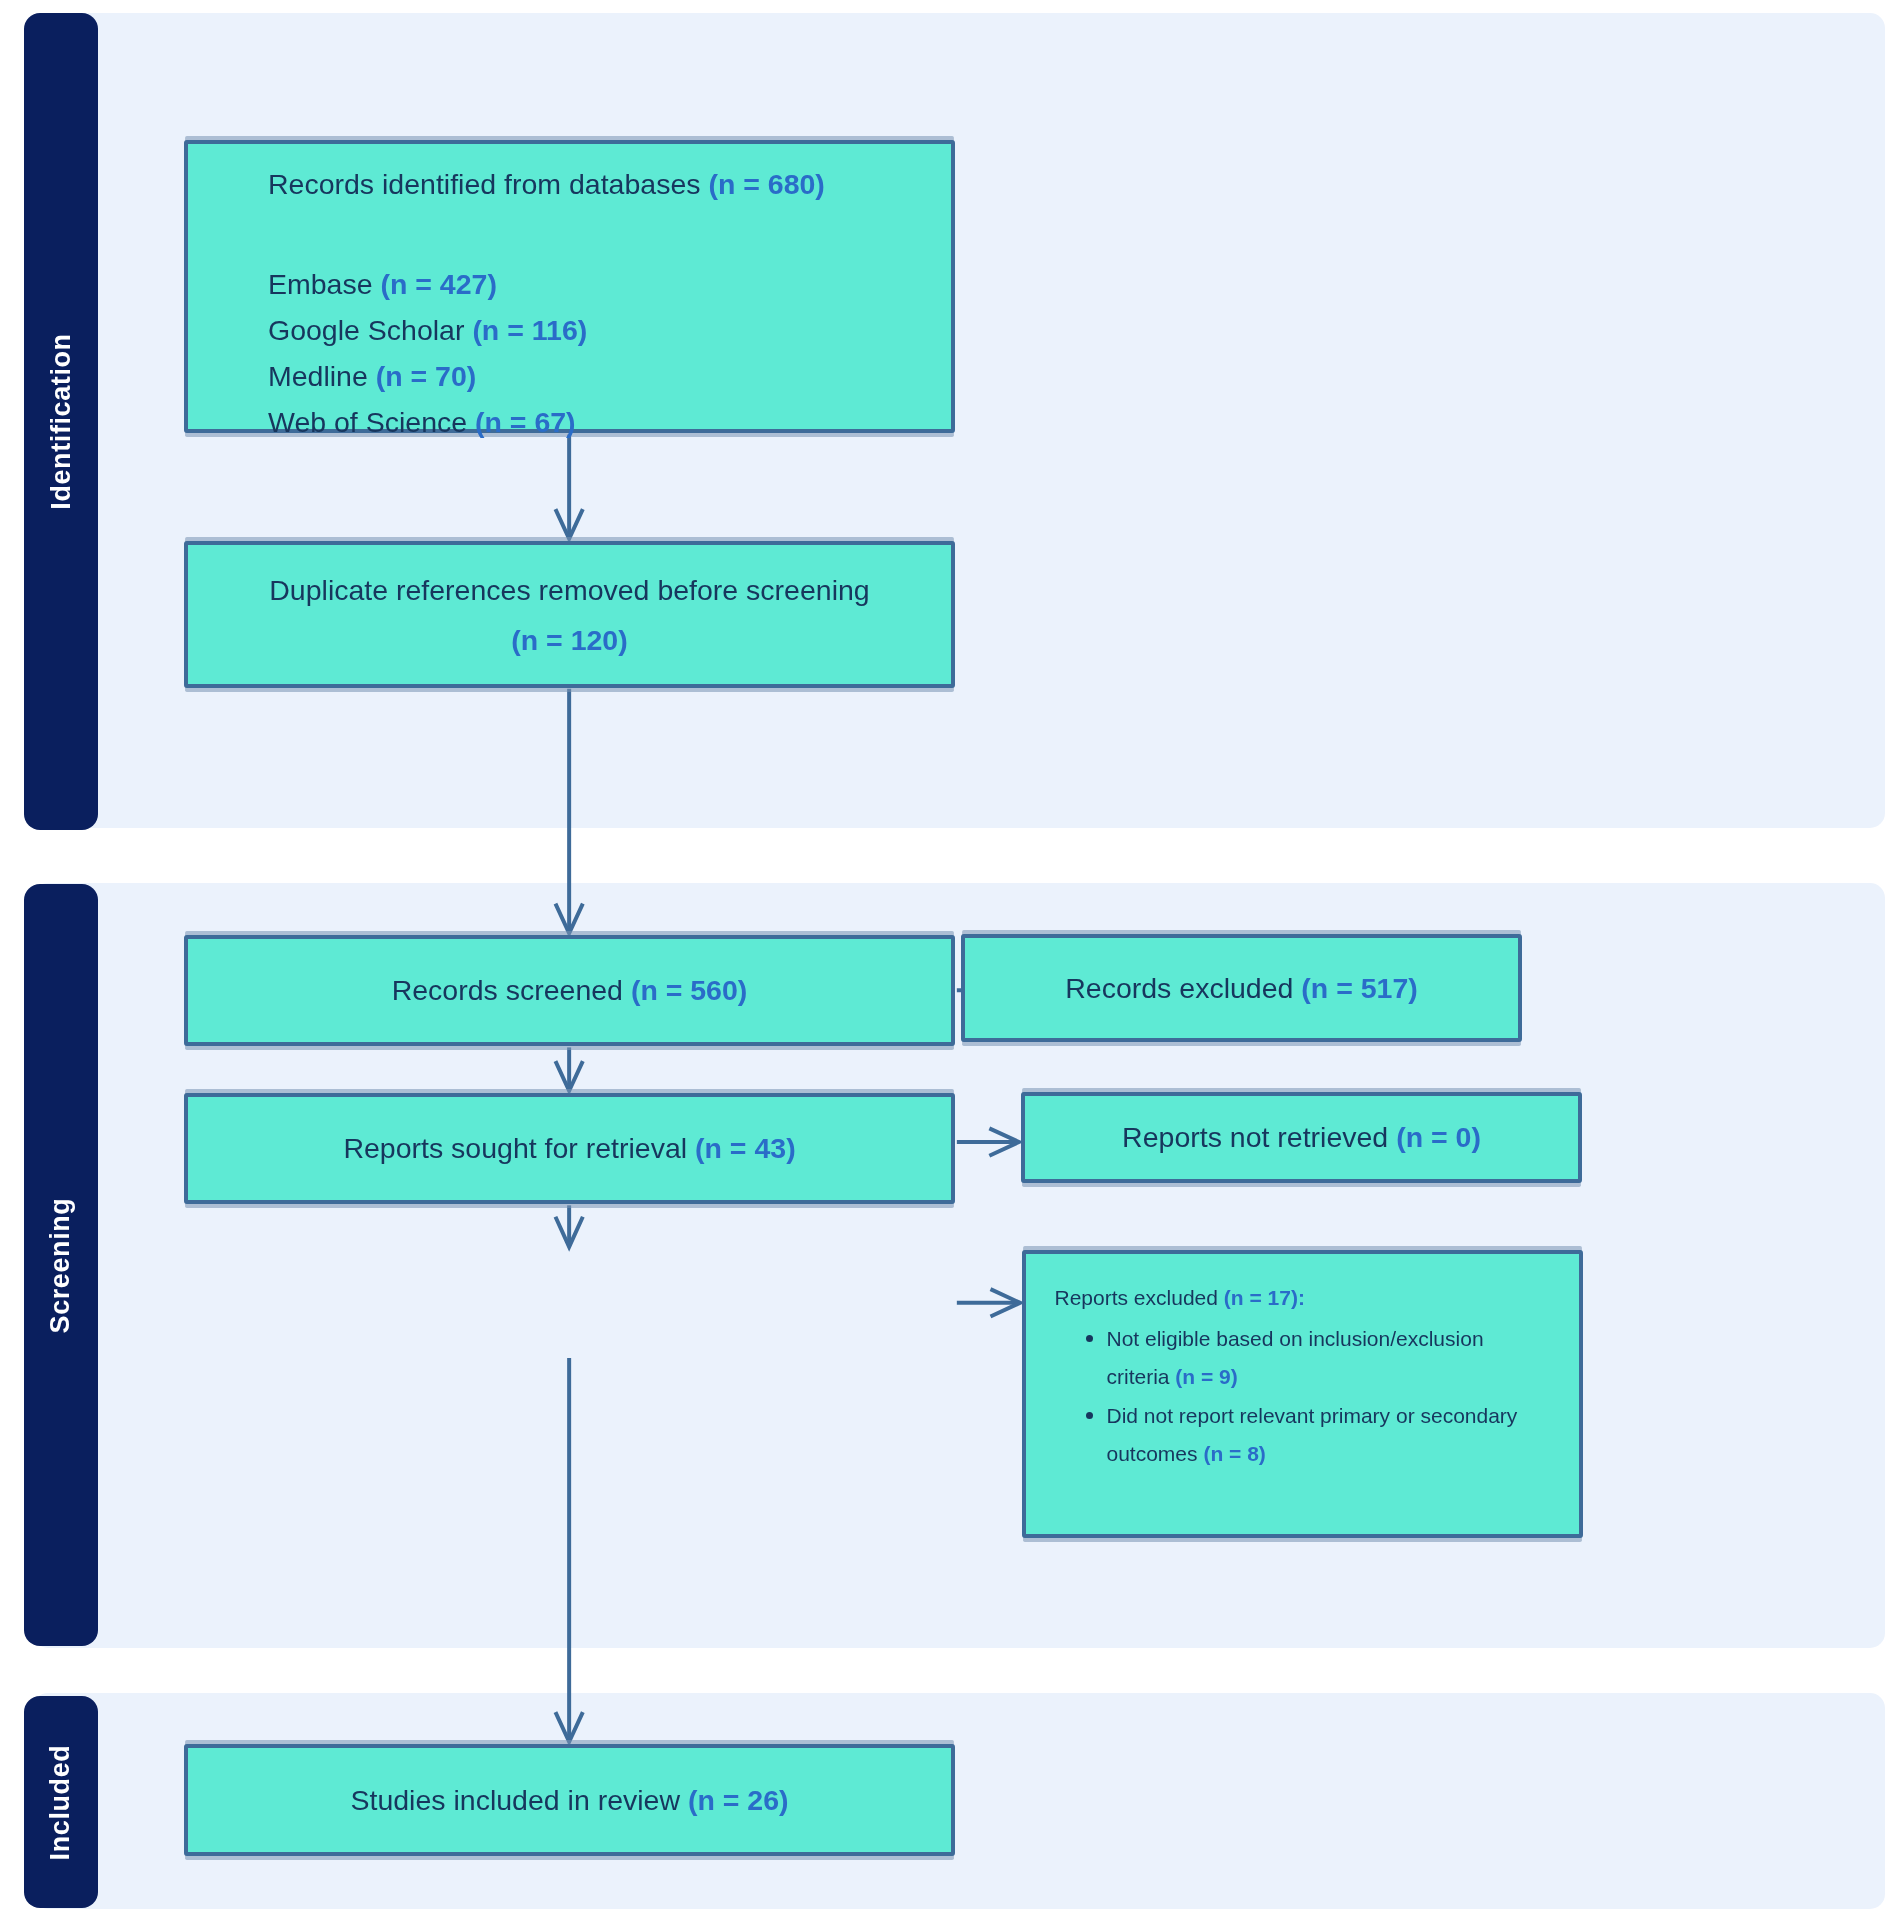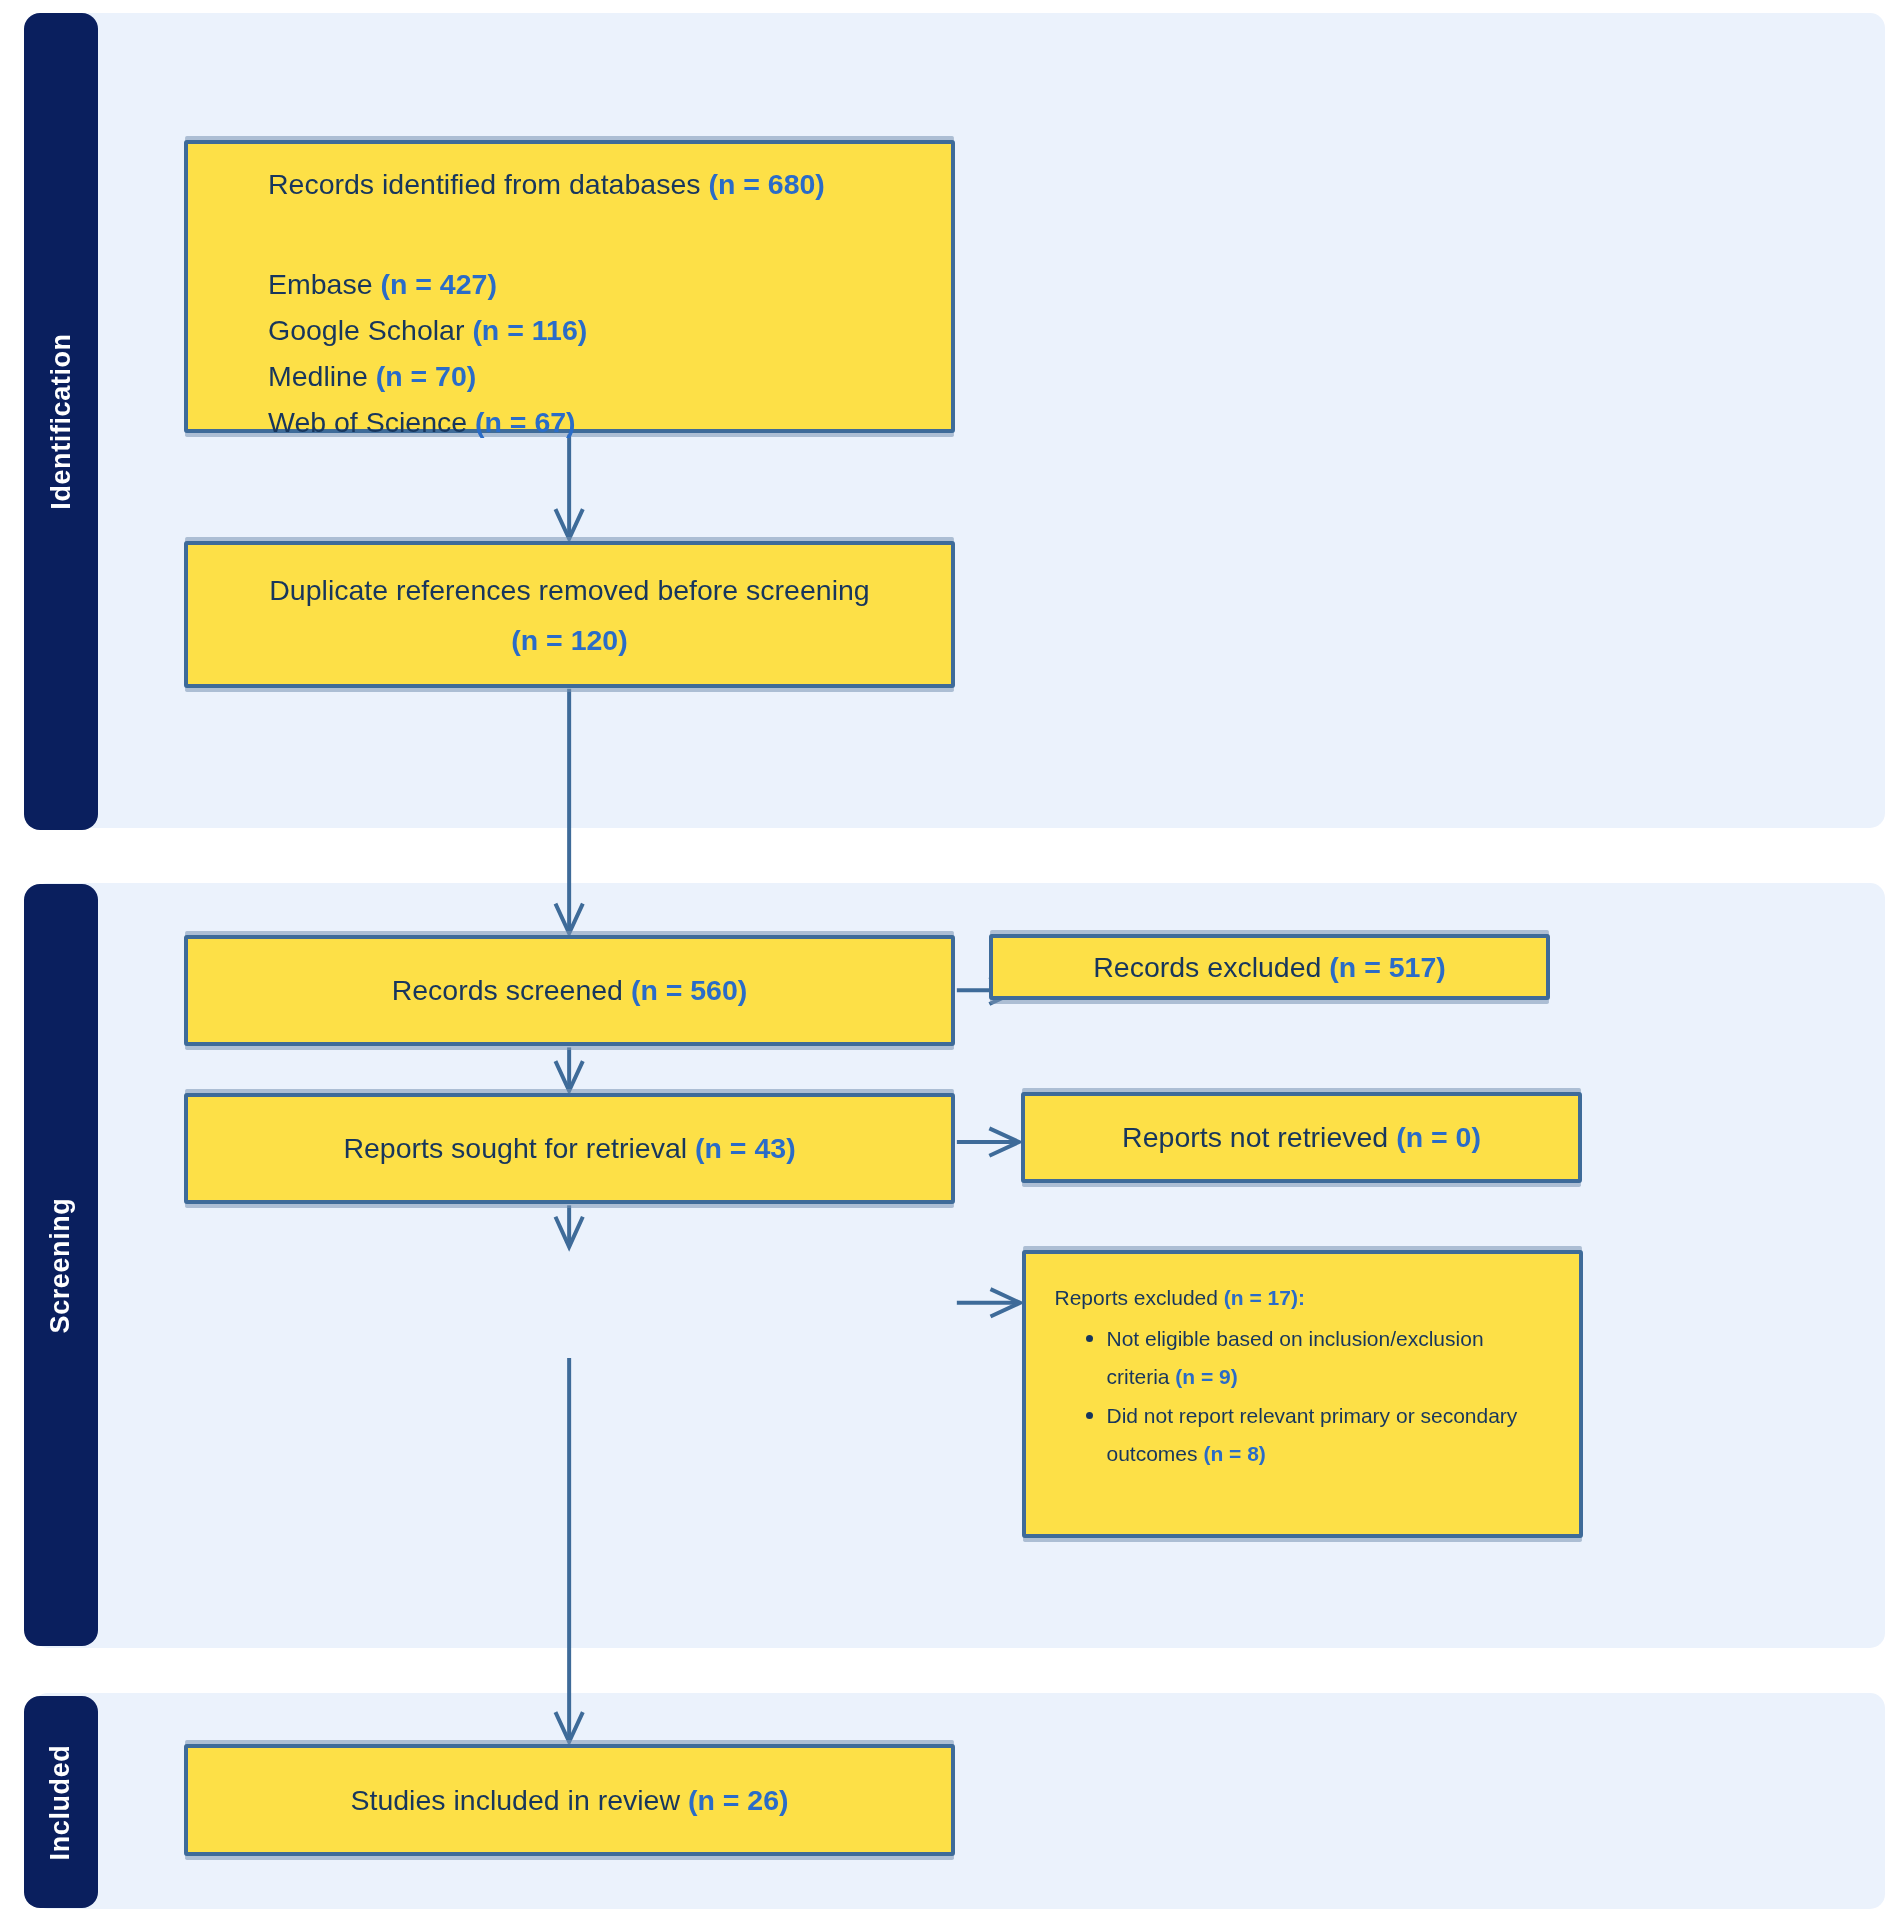--- a/index.html
+++ b/index.html
@@ -27,35 +27,35 @@
   .phase-bar.identification{top:12.5px;height:817px;}
   .phase-bar.screening{top:884px;height:762px;}
   .phase-bar.included{top:1696px;height:212px;}
   .phase-bar span{
     transform:rotate(-90deg);white-space:nowrap;
     color:#ffffff;font-weight:bold;font-size:27px;letter-spacing:0.6px;
   }
 
   
   .box{
-    position:absolute;background:#fde047;
+    position:absolute;background:#5eead4;
     border:4.6px solid #3E6B99;border-radius:2.9px;
     color:#17365D;font-size:28.5px;box-sizing:border-box;
     box-shadow:0 5.1px 0 -1.1px rgba(121,148,179,.55), 0 -5.1px 0 -1.1px rgba(121,148,179,.55);
   }
   .box.centered{display:flex;align-items:center;justify-content:center;text-align:center;}
   .n{color:#2A6CC8;font-weight:bold;}
 
   .box.identified{left:184px;top:140px;width:771px;height:293px;padding:21.7px 23px 0 80px;}
   .box.identified .title{line-height:36px;}
   .box.identified .sources{margin-top:59px;line-height:46px;}
 
   .box.duplicates{left:184px;top:541px;width:771px;height:147px;flex-direction:column;line-height:50px;}
   .box.screened{left:184px;top:935px;width:771px;height:111px;}
-  .box.records-excluded{left:989px;top:934px;width:561px;height:66px;}
+  .box.records-excluded{left:961px;top:934px;width:561px;height:108px;}
   .box.sought{left:184px;top:1093px;width:771px;height:111px;}
   .box.not-retrieved{left:1021px;top:1092px;width:561px;height:91px;}
   .box.assessed{left:184px;top:1249px;width:771px;height:108px;}
 
   .box.reports-excluded{left:1022px;top:1250px;width:561px;height:288px;padding:25px 17px 0 28.5px;font-size:21px;line-height:38px;}
   .box.reports-excluded ul{margin:2px;padding:0 20.5px 0 50px;list-style:disc;}
   .box.reports-excluded li{margin:0;}
   .box.reports-excluded li::marker{color:#17365D;font-size:23px;}
 
   .box.included-box{left:184px;top:1744px;width:771px;height:112px;justify-content:center;}

